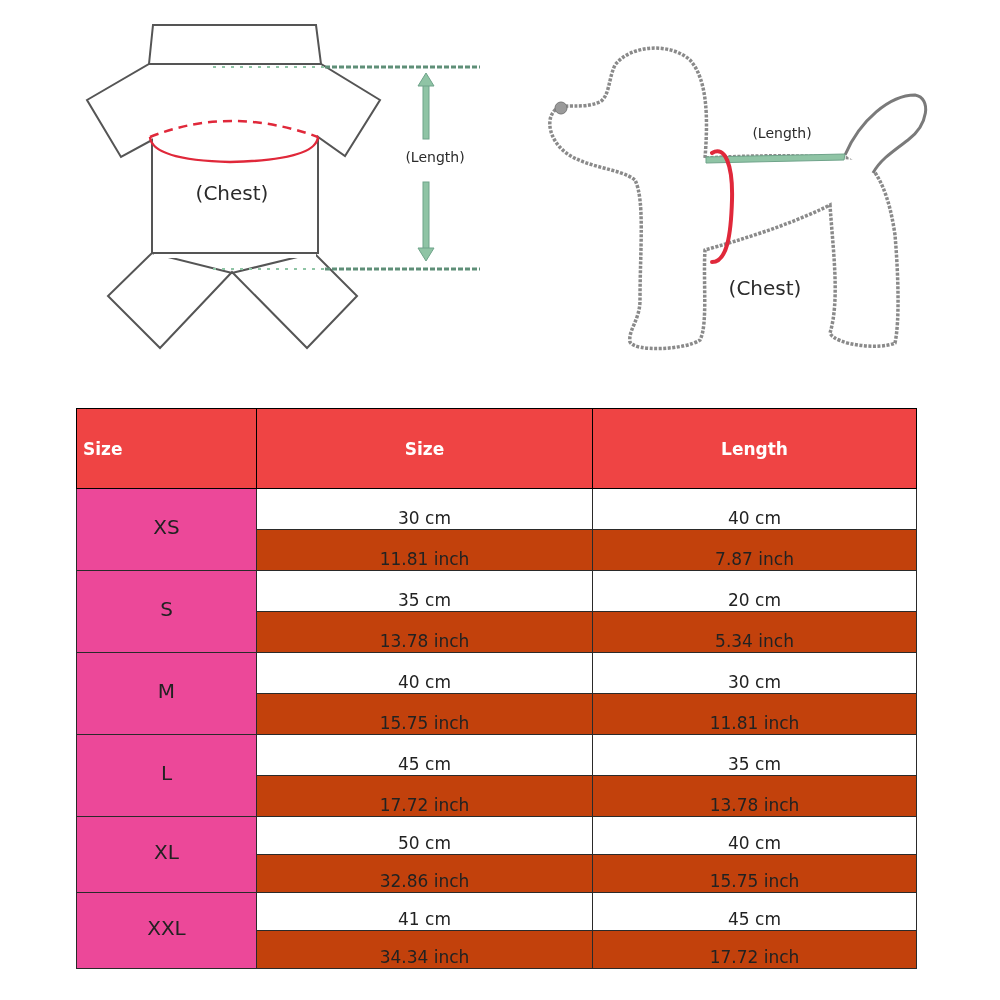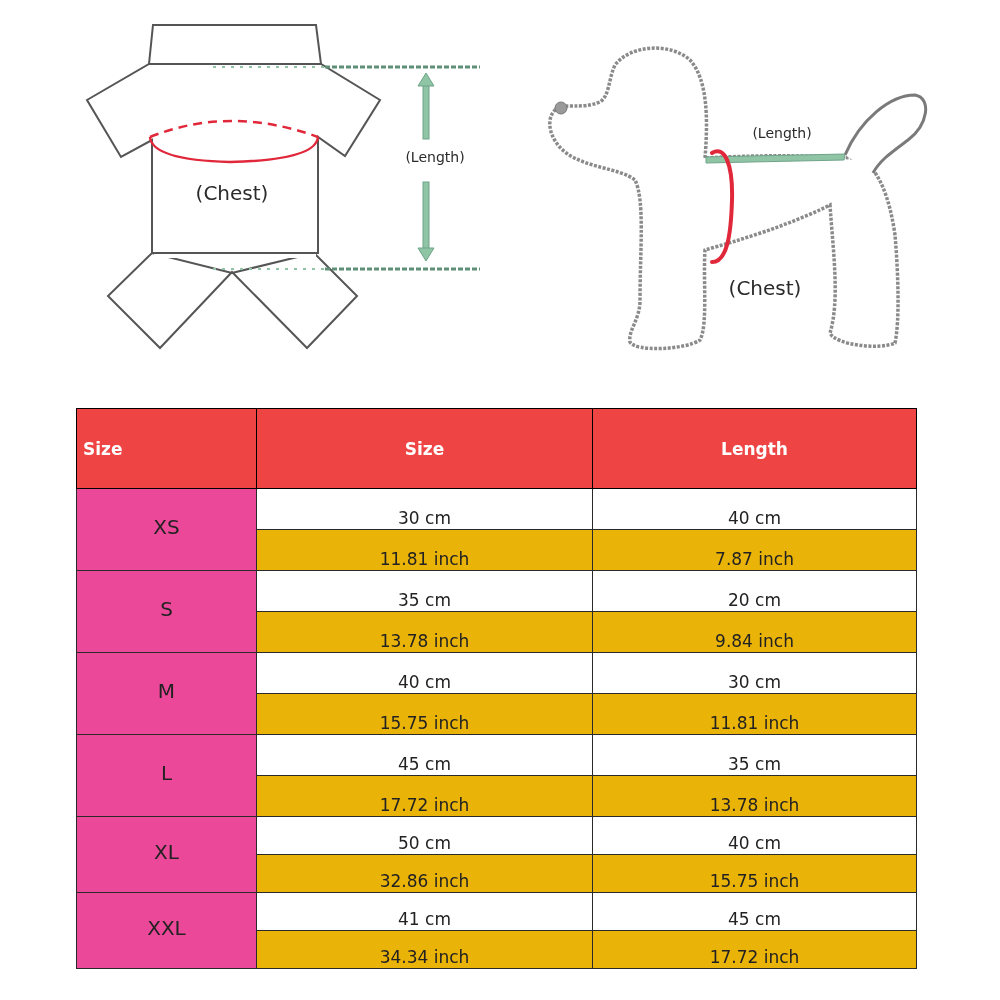--- a/index.html
+++ b/index.html
@@ -18,21 +18,21 @@
     font-family:"DejaVu Sans", sans-serif; font-weight:bold; font-size:17px;
     text-align:center; vertical-align:middle; border:1px solid #000;
   }
   .size-table th.size-h { text-align:left; padding-left:6px; }
   .size-table td {
     border:1.5px solid #2a2a2a; padding:0; text-align:center;
     font-family:"DejaVu Sans", sans-serif; font-size:17px; color:#222;
   }
   .size-table td.size-cell { background:#ec4899; font-size:20px; vertical-align:middle; padding-bottom:6px; }
   .size-table td.cm { background:#ffffff; vertical-align:bottom; height:40px; line-height:22px; }
-  .size-table td.inch { background:#eab308; vertical-align:bottom; height:40px; line-height:22px; }
+  .size-table td.inch { background:#c2410c; vertical-align:bottom; height:40px; line-height:22px; }
   .size-table tr.short td.cm, .size-table tr.short td.inch { height:37px; }
 </style>
 </head>
 <body>
 
 <div class="diagram" style="left:80px; top:10px; width:420px; height:370px;">
   <svg width="420" height="370" viewBox="0 0 420 370">
     <g fill="#ffffff" stroke="#555" stroke-width="2" stroke-linejoin="miter">
 
       <polygon points="73,15 236,15 241,54 69,54"></polygon>
@@ -105,21 +105,21 @@
       <td class="inch">7.87 inch</td>
     </tr>
 
     <tr>
       <td class="size-cell" rowspan="2">S</td>
       <td class="cm">35 cm</td>
       <td class="cm">20 cm</td>
     </tr>
     <tr>
       <td class="inch">13.78 inch</td>
-      <td class="inch">9.84 inch</td>
+      <td class="inch">5.34 inch</td>
     </tr>
 
     <tr>
       <td class="size-cell" rowspan="2">M</td>
       <td class="cm">40 cm</td>
       <td class="cm">30 cm</td>
     </tr>
     <tr>
       <td class="inch">15.75 inch</td>
       <td class="inch">11.81 inch</td>

